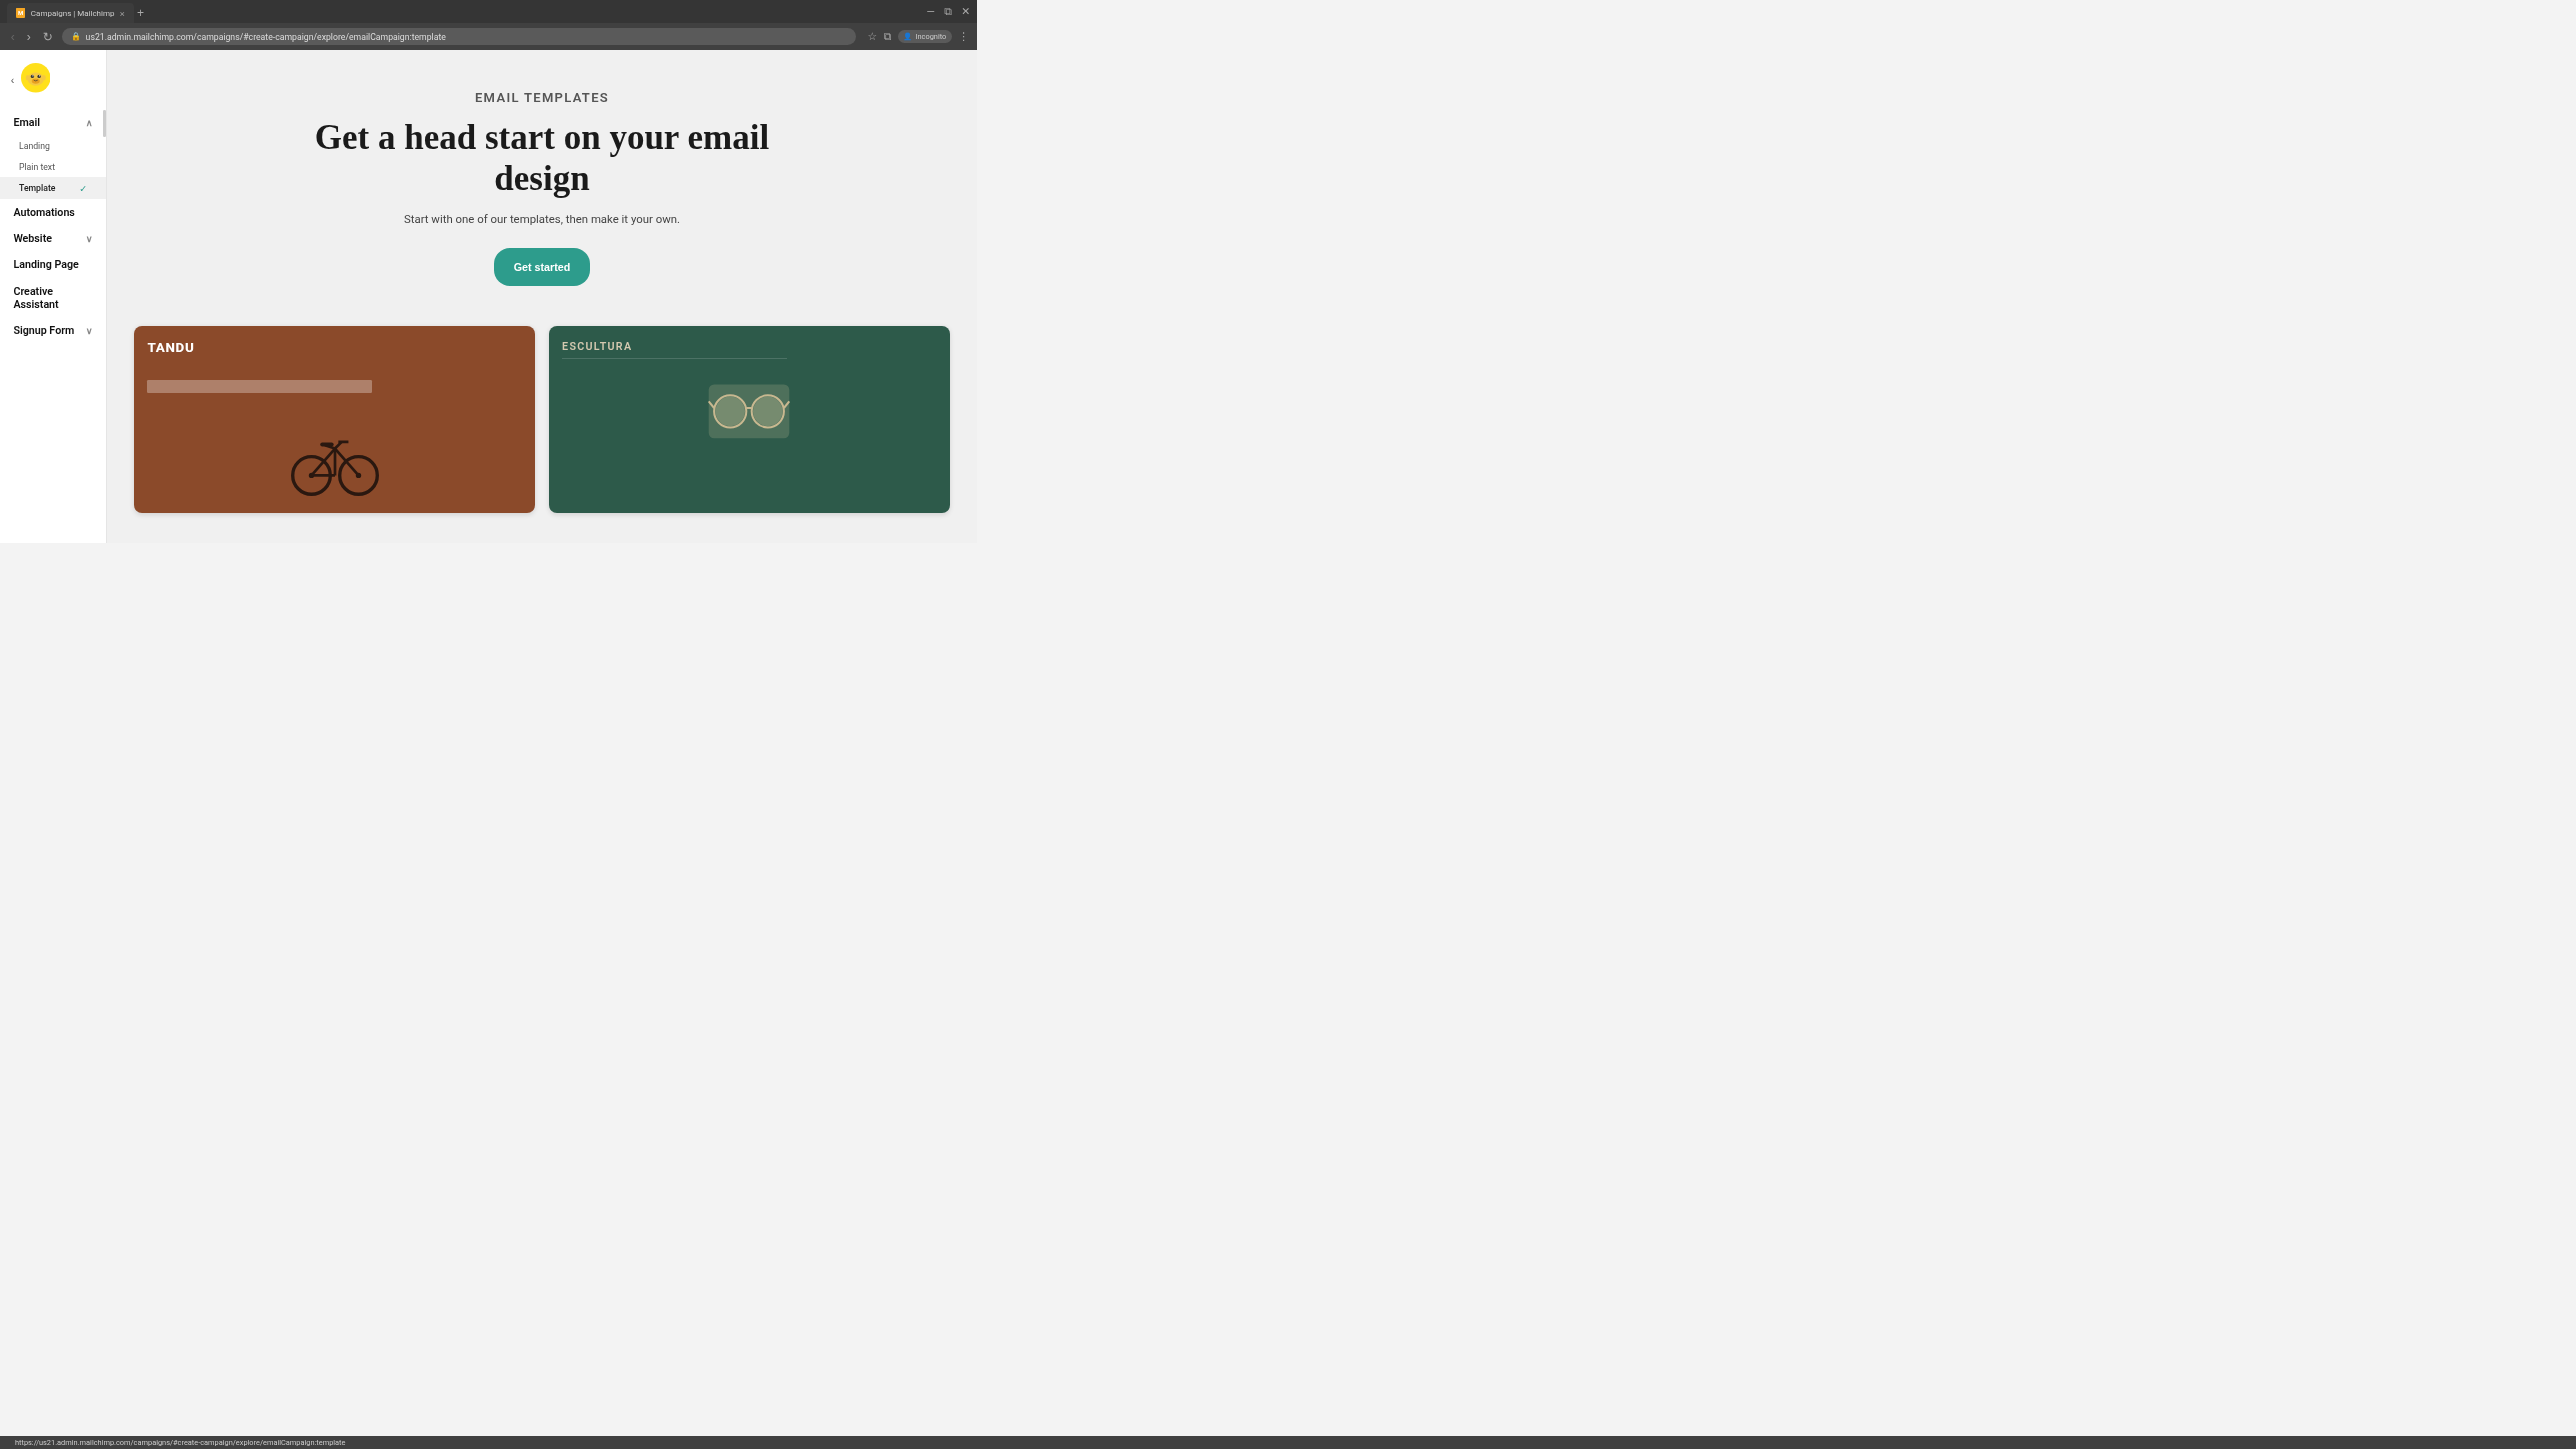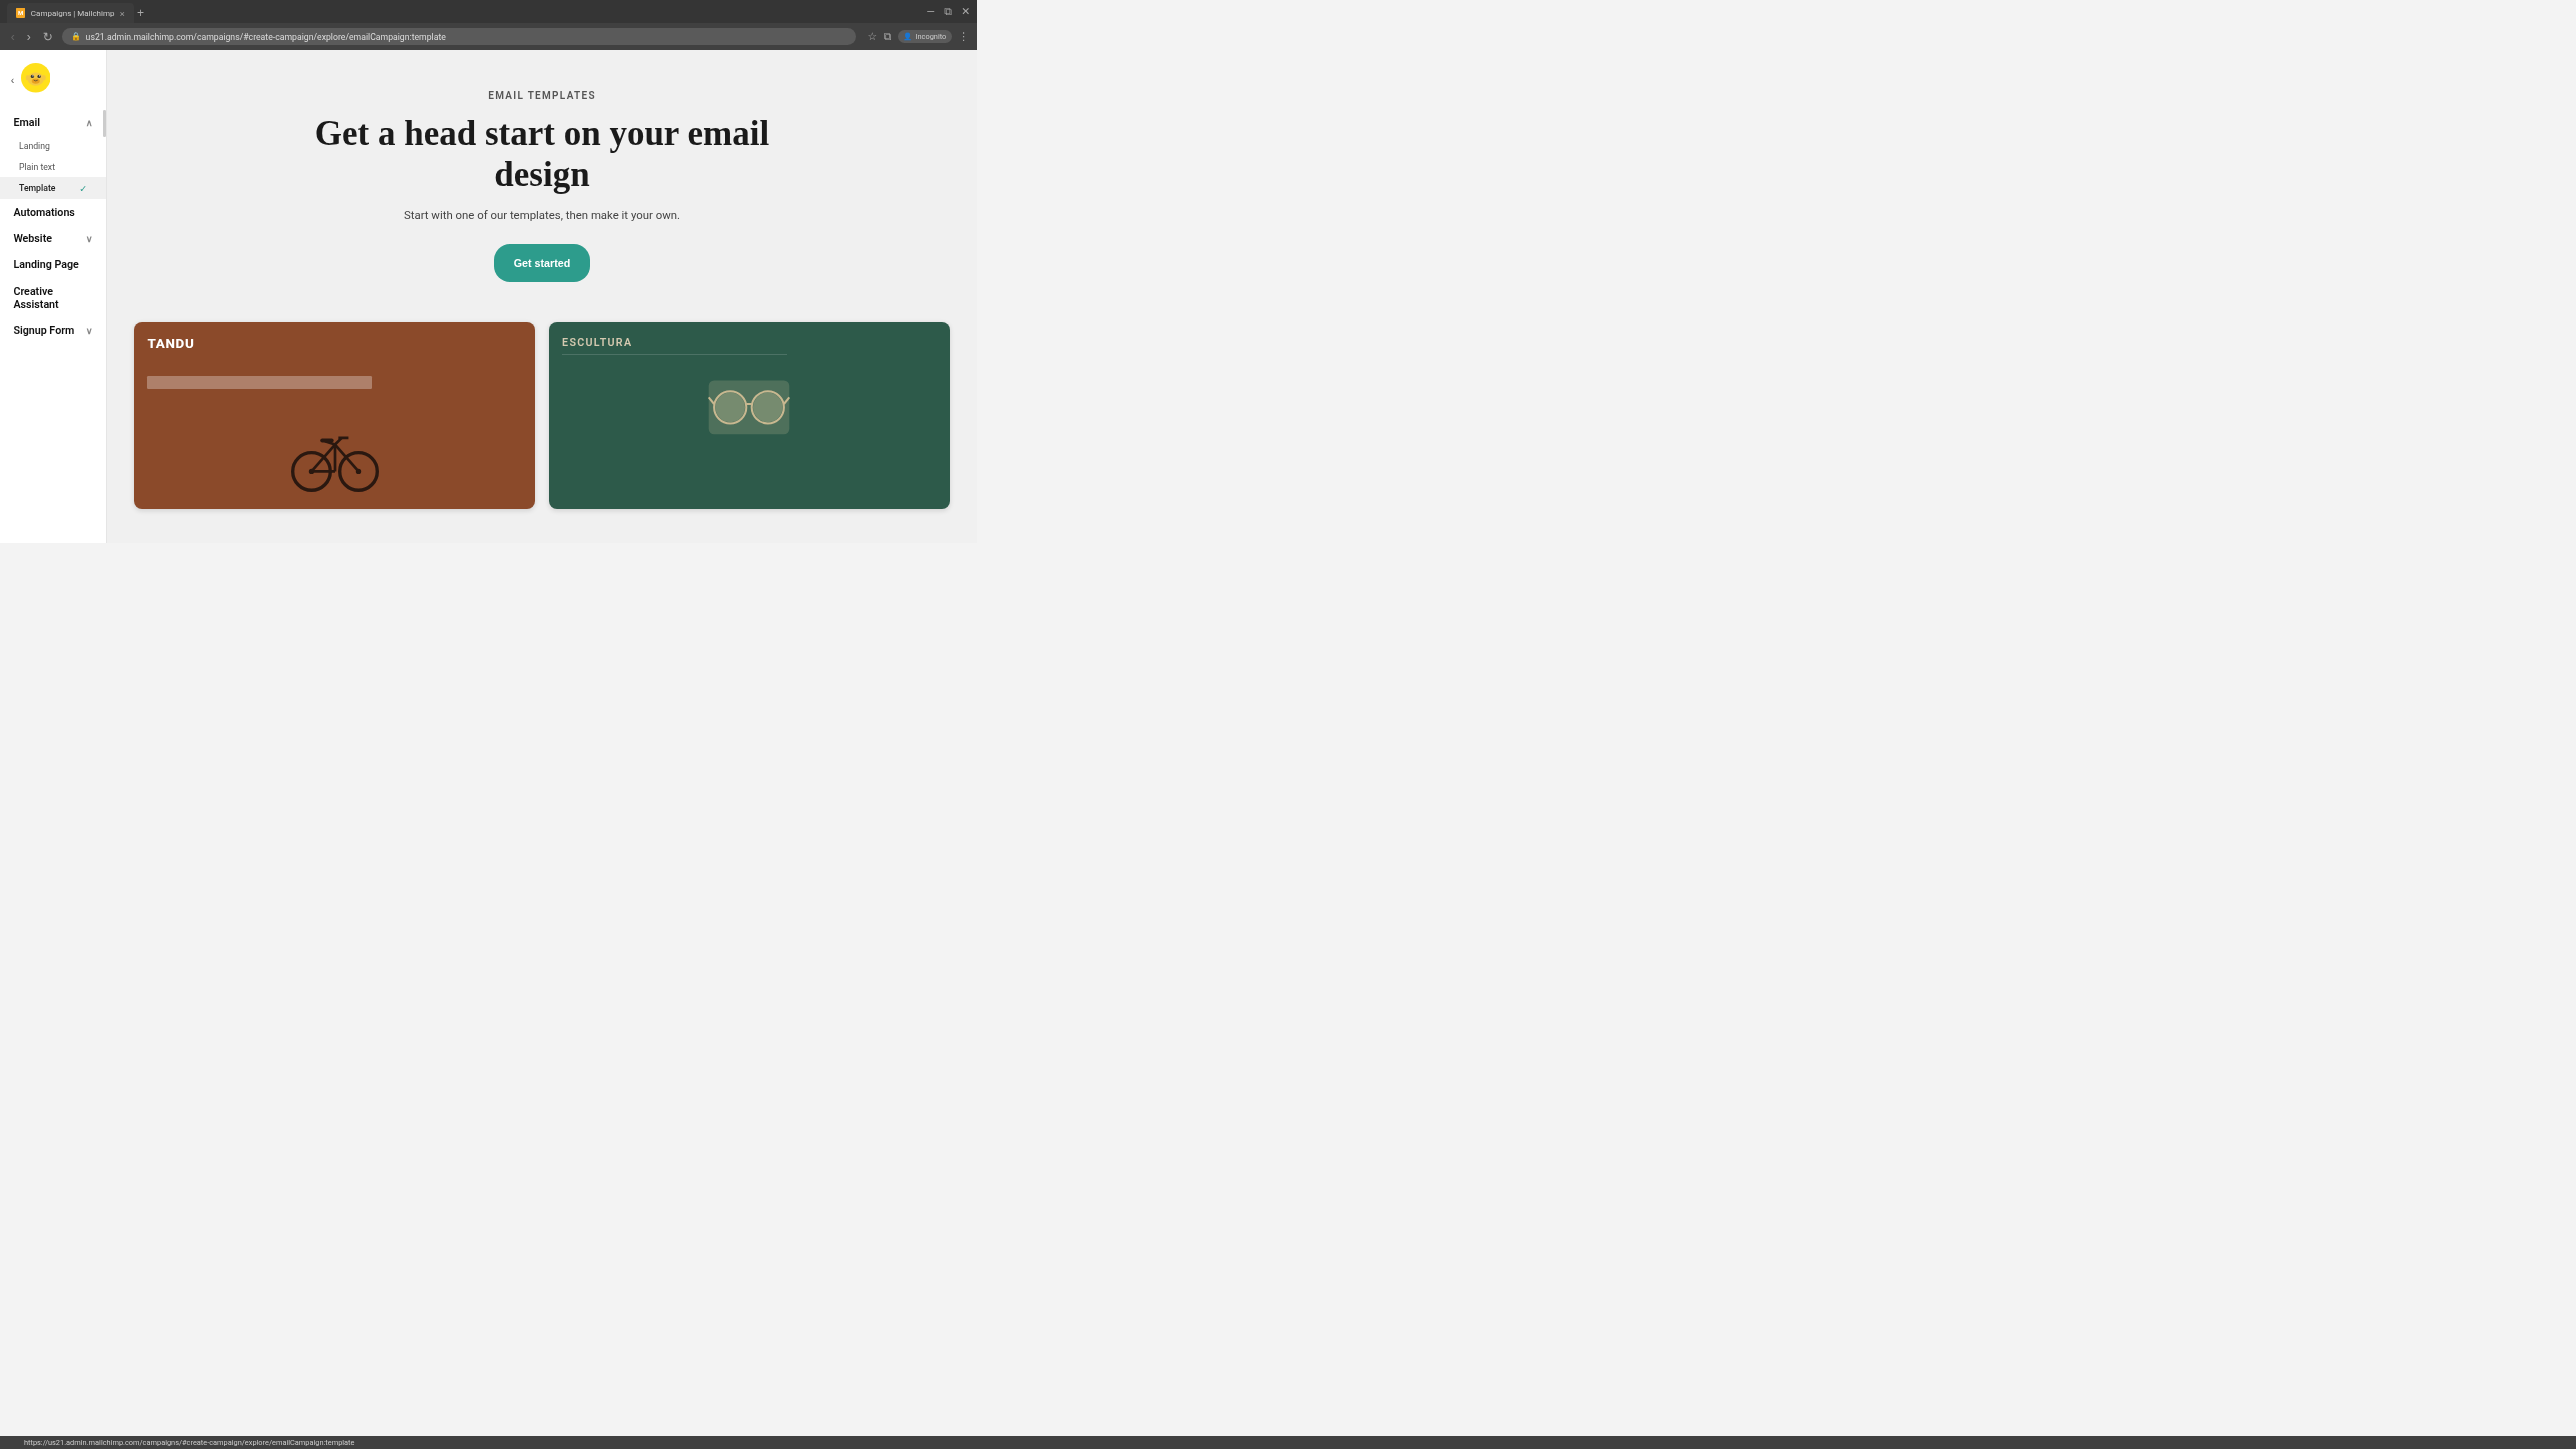--- a/index.html
+++ b/index.html
@@ -205,21 +205,21 @@
     }
 
     .hero-section {
       background: #f0f0f0;
       text-align: center;
       padding: 40px 27px 27px;
       flex-shrink: 0;
     }
 
     .hero-eyebrow {
-      font-size: 10px;
+      font-size: 13px;
       font-weight: 600;
       letter-spacing: 1.3px;
       color: #555;
       text-transform: uppercase;
       margin-bottom: 13.4px;
     }
 
     .hero-title {
       font-size: 35px;
       font-weight: 700;
@@ -370,21 +370,21 @@
     
     .status-bar {
       position: fixed;
       bottom: 0;
       left: 0;
       right: 0;
       height: 13.4px;
       background: #404040;
       display: flex;
       align-items: center;
-      padding: 0 24px;
+      padding: 0 15px;
     }
 
     .status-url {
       color: #ccc;
       font-size: 7.4px;
     }
 
     .browser-top {
       display: flex;
       flex-direction: column;

